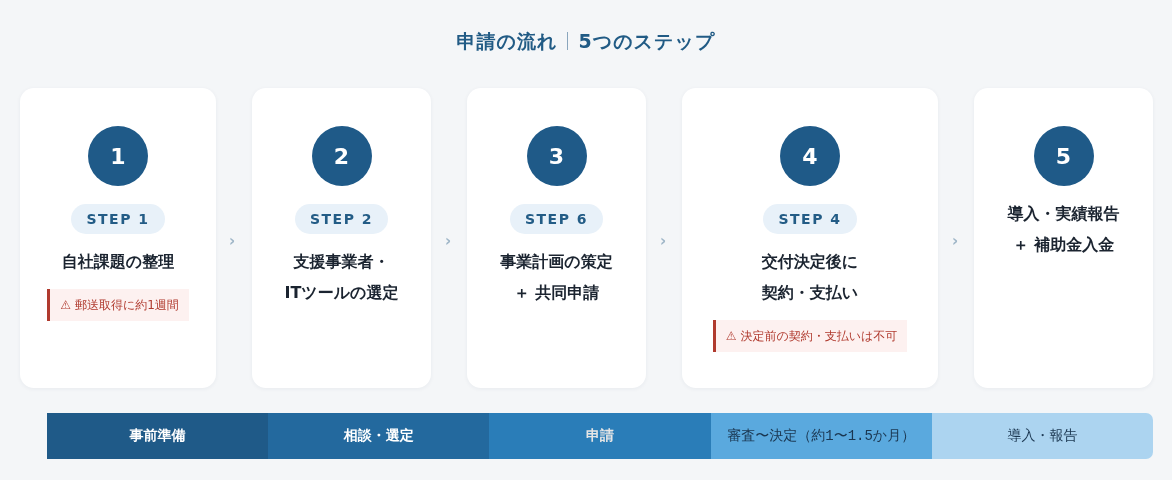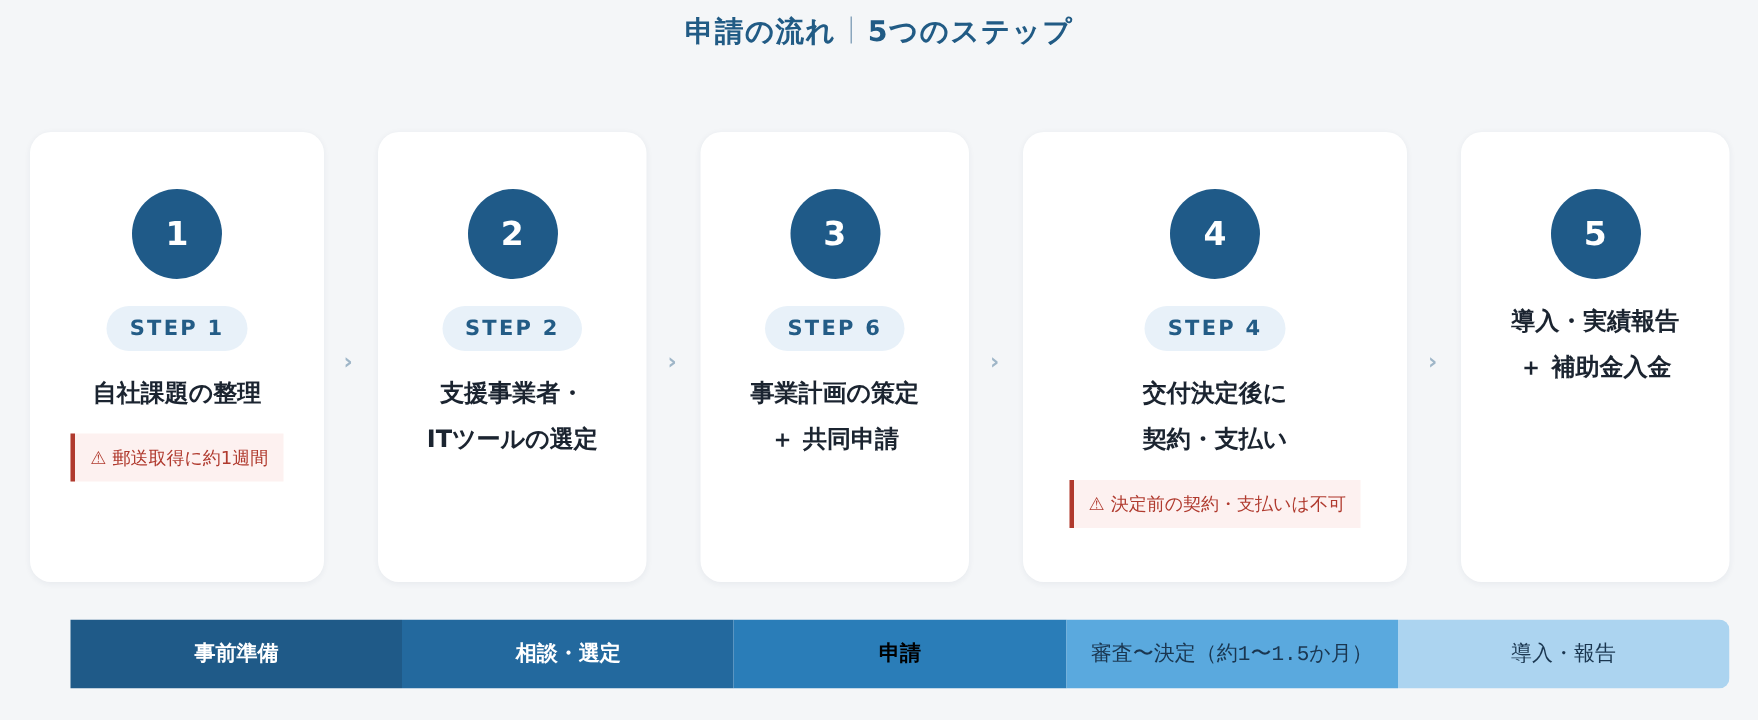--- a/index.html
+++ b/index.html
@@ -5,21 +5,21 @@
     * { box-sizing: border-box; margin: 0; padding: 0; }
     html, body { width: 1172px; height: 480px; }
     body {
       background: #f4f6f8;
       font-family: "DejaVu Sans", "Liberation Sans", sans-serif;
       color: #1a2330;
       position: relative;
       overflow: hidden;
     }
     .title {
-      position: absolute; left: 0; top: 8px; width: 1172px;
+      position: absolute; left: 0; top: 29px; width: 1172px;
       text-align: center;
       font-size: 19px; font-weight: bold; color: #215b85;
       letter-spacing: 1px;
     }
     .title .sep { display: inline-block; width: 1px; height: 18px; background: #8aa6bd; margin: 0 10px; vertical-align: -2px; }
     .card {
       position: absolute; top: 88px; height: 300px;
       background: #ffffff; border-radius: 14px;
       box-shadow: 0 1px 4px rgba(30,50,80,0.06);
       display: flex; flex-direction: column; align-items: center;
@@ -123,16 +123,16 @@
   <div class="circle">5</div>
   <div class="step-title">
     <div>導入・実績報告</div>
     <div>＋ 補助金入金</div>
   </div>
 </div>
 
 <div class="bar">
   <div class="seg" style="background:#1f5a88; color:#ffffff;">事前準備</div>
   <div class="seg" style="background:#23699e; color:#ffffff;">相談・選定</div>
-  <div class="seg" style="background:#2a7db8; color:#000000;">申請</div>
+  <div class="seg" style="background:#2a7db8; color:#e5e5e5;">申請</div>
   <div class="seg" style="background:#5aa9de; color:#1a3650; font-weight:normal;font-family:Liberation Mono, monospace;">審査〜決定（約1〜1.5か月）</div>
   <div class="seg" style="background:#acd4f0; color:#1a3650; font-weight:normal;">導入・報告</div>
 </div>
 
 </body></html>

